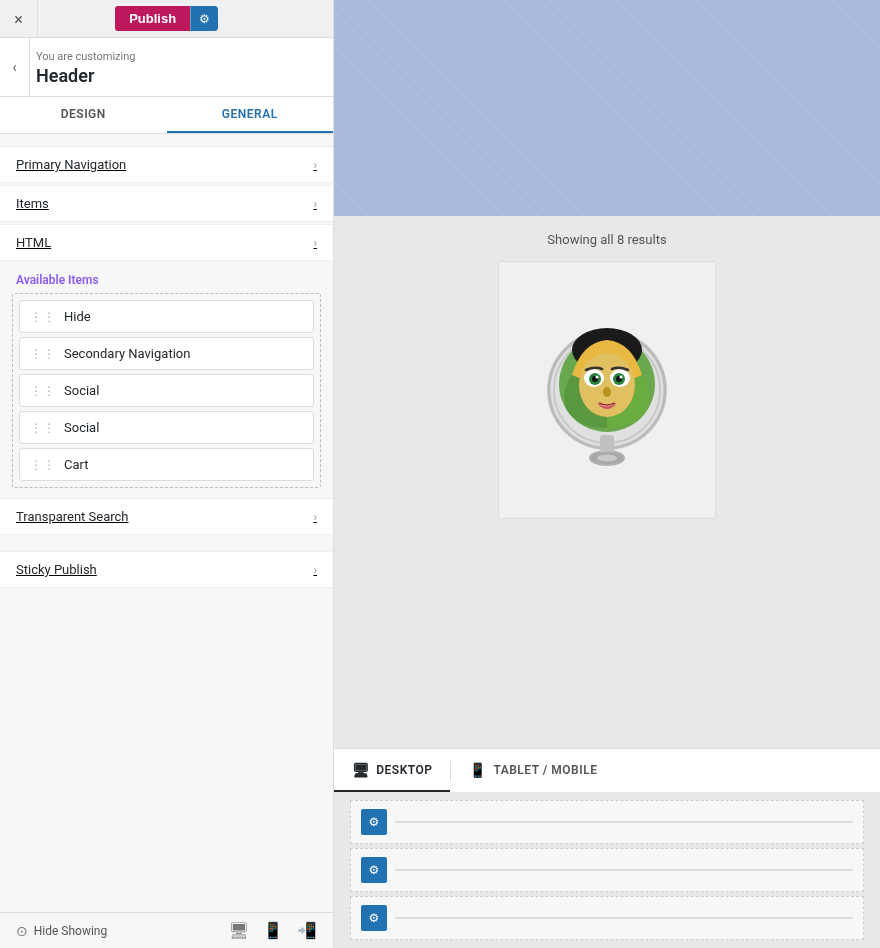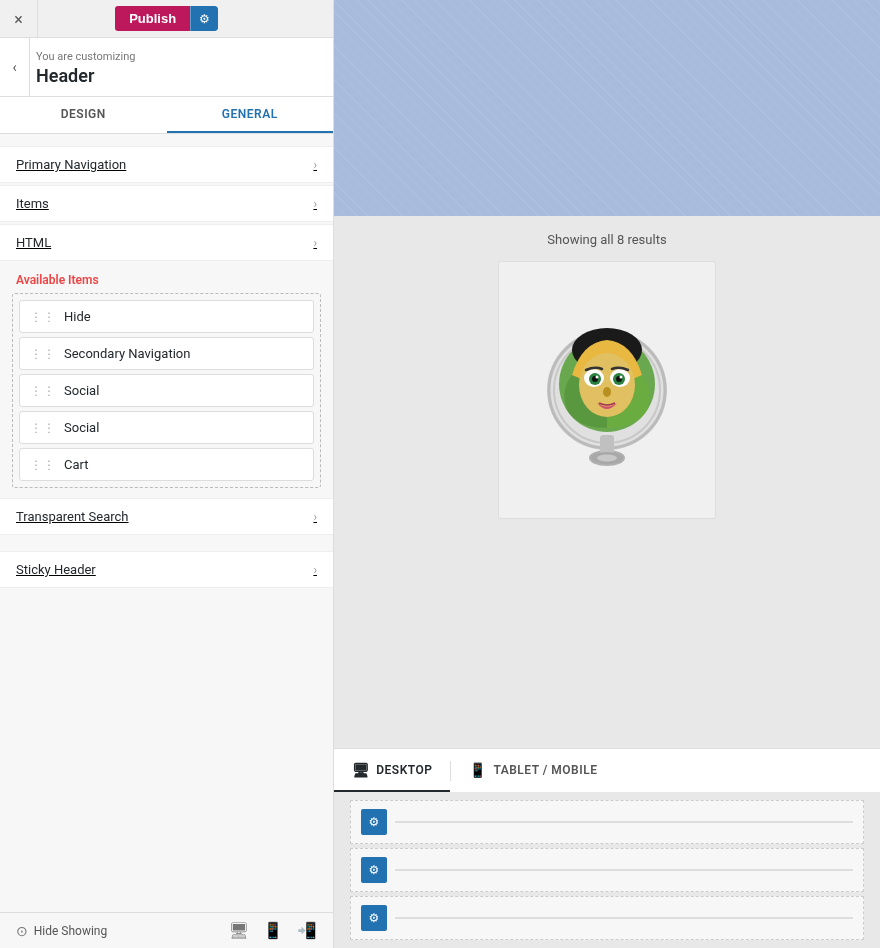--- a/index.html
+++ b/index.html
@@ -152,21 +152,21 @@
     .chevron {
       color: #999;
       font-size: 12px;
     }
 
     
     #available-items-label {
       padding: 10px 16px 6px;
       font-size: 12px;
       font-weight: 600;
-      color: #ef4444;
+      color: #8b5cf6;
       text-transform: none;
     }
 
     #draggable-area {
       margin: 0 12px;
       border: 1px dashed #bbb;
       border-radius: 3px;
       padding: 6px;
       display: flex;
       flex-direction: column;
@@ -427,21 +427,21 @@
       </div>
     </div>
 
     <div class="bottom-rows">
       <div class="section-row">
         <span class="section-row-label">Transparent Search</span>
         <span class="chevron">›</span>
       </div>
       <div style="height:14px;"></div>
       <div class="section-row">
-        <span class="section-row-label">Sticky Header</span>
+        <span class="section-row-label">Sticky Publish</span>
         <span class="chevron">›</span>
       </div>
     </div>
 
   </div>
 
   <div id="panel-footer">
     <div id="hide-controls-btn">
       <span style="font-size:14px; color:#777;">⊙</span>
       <span>Hide Showing</span>

